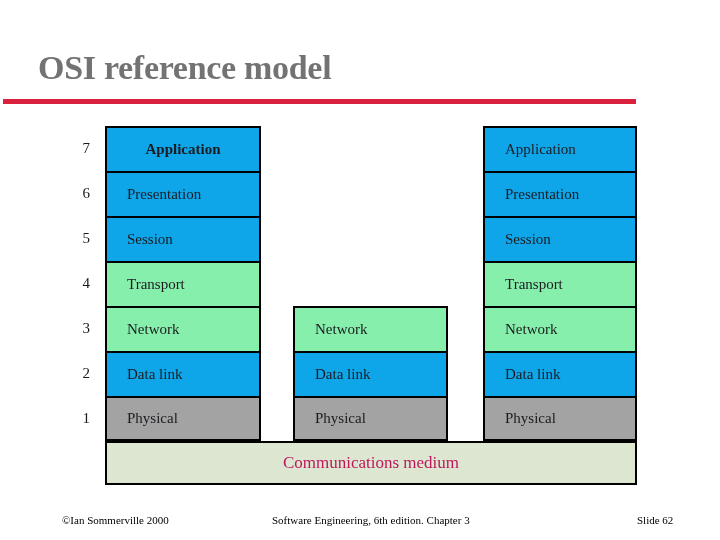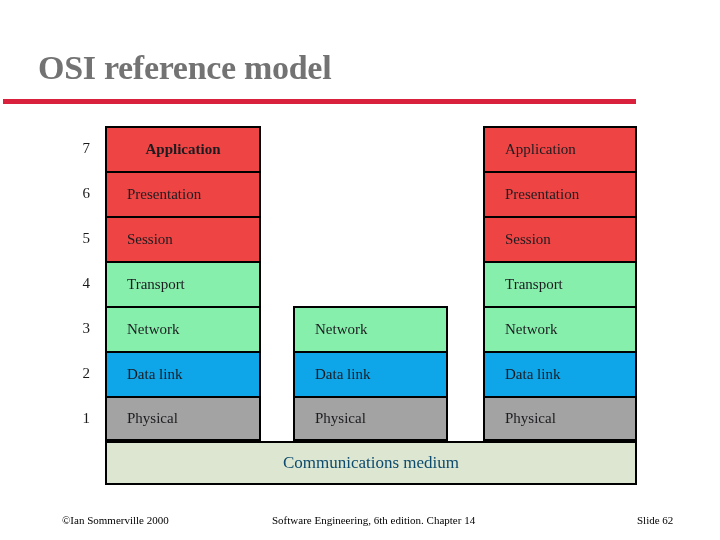--- a/index.html
+++ b/index.html
@@ -63,21 +63,21 @@
 
   .stack {
     position: absolute;
     box-sizing: border-box;
   }
   .layer-box {
     box-sizing: border-box;
     height: 45px;
     border: 2px solid #000000;
     border-bottom-width: 0;
-    background: #ef4444;
+    background: #0ea5e9;
     display: flex;
     align-items: center;
     font-size: 15px;
     color: #1c1c20;
     padding-left: 20px;
     font-family: "Liberation Serif", serif;
   }
   .layer-box.last {
     border-bottom-width: 2px;
   }
@@ -106,21 +106,21 @@
     top: 441px;
     width: 532px;
     height: 44px;
     box-sizing: border-box;
     border: 2px solid #000000;
     background: #DCE6D0;
     display: flex;
     align-items: center;
     justify-content: center;
     font-size: 17px;
-    color: #0c4a6e;
+    color: #be185d;
     font-family: "Liberation Serif", serif;
   }
 
   
   #footer {
     position: absolute;
     left: 0;
     top: 514px;
     width: 712px;
     height: 20px;
@@ -175,15 +175,15 @@
     <div class="layer-box fainter">Data link</div>
     <div class="layer-box palest last">Physical</div>
   </div>
 
   <div id="comm-medium">Communications medium</div>
 
 </div>
 
 <div id="footer">
   <span id="footer-left">©Ian Sommerville 2000</span>
-  <span id="footer-center">Software Engineering, 6th edition. Chapter 14</span>
+  <span id="footer-center">Software Engineering, 6th edition. Chapter 3</span>
   <span id="footer-right">Slide 62</span>
 </div>
 
 </body></html>

